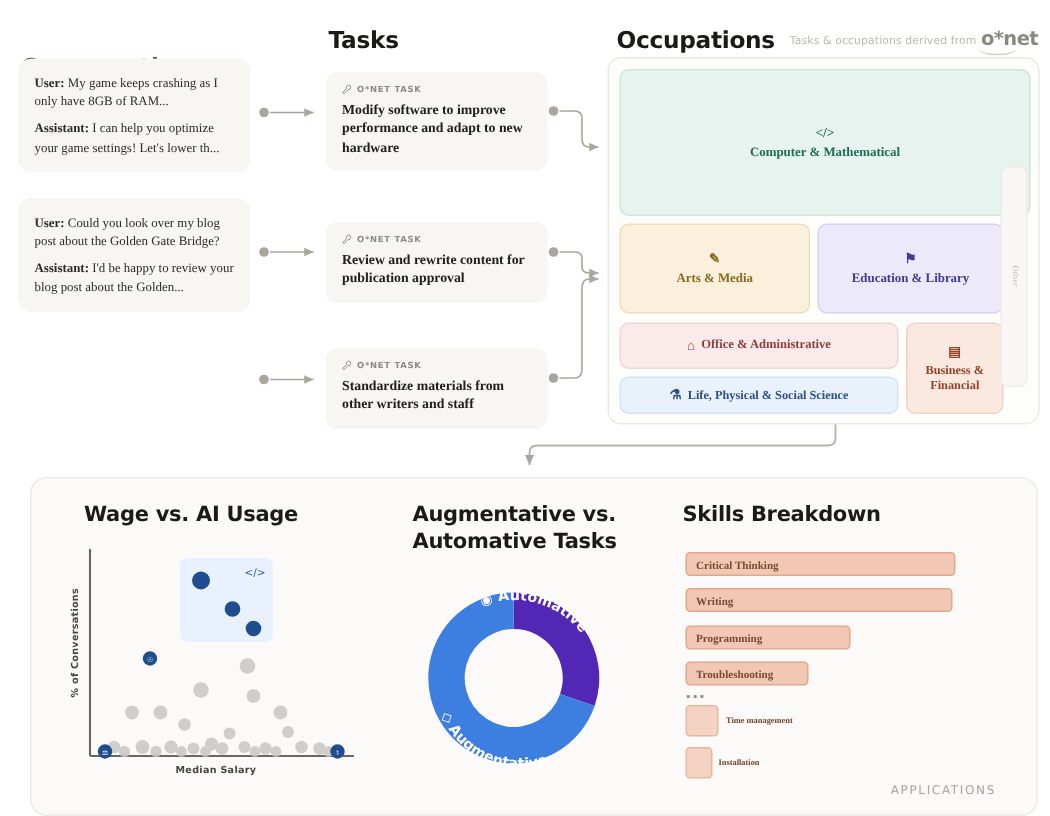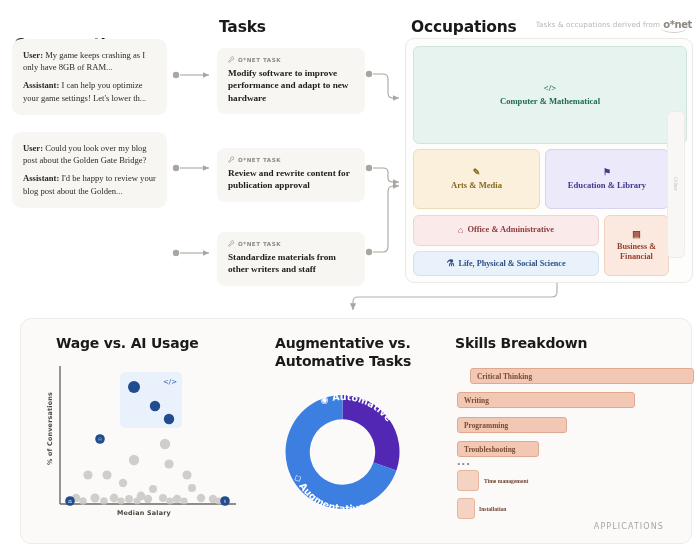--- a/index.html
+++ b/index.html
@@ -24,21 +24,21 @@
   #head-tasks { left: 219px; top: 18px; }
   #head-occupations { left: 411px; top: 18px; }
 
   .attrib {
     position: absolute; right: 8px; top: 19px;
     font-size: 7.2px; color: #b9b6b0; letter-spacing: .1px;
     font-family: "DejaVu Sans", sans-serif;
     display: flex; align-items: center; gap: 3px; text-align: center;
   }
   .onet-logo {
-    font-weight: 700; color: #8c8880; font-size: 10px;
+    font-weight: 700; color: #8c8880; font-size: 13px;
     letter-spacing: -0.4px; position: relative;
   }
   .onet-swoosh {
     position: absolute; left: -2px; bottom: -2.5px; width: 26px; height: 5px;
     border-bottom: 1.1px solid #cfcbc4; border-radius: 0 0 50% 50%/0 0 100% 100%;
   }
 
   
   .conv-card {
     position: absolute; left: 12px; width: 155px;
@@ -356,21 +356,21 @@
       <path id="arcAug" d="M 22,88 A 57,57 0 0 0 112,118" fill="none"></path>
     </defs>
     <text font-family="DejaVu Sans" font-size="9.5" font-weight="700" fill="#ffffff">
       <textPath href="#arcAuto" startOffset="30%">◉ Automative</textPath>
     </text>
     <text font-family="DejaVu Sans" font-size="9.5" font-weight="700" fill="#ffffff">
       <textPath href="#arcAug" startOffset="6%">◇ Augmentative</textPath>
     </text>
   </svg>
 
-  <div class="skill-bar" style="left:457px; top:368px; width:224px;margin-left:13px;">
+  <div class="skill-bar" style="left:457px; top:368px; width:180px;">
     <span>Critical Thinking</span>
   </div>
   <div class="skill-bar" style="left:457px; top:392px; width:178px;">
     <span>Writing</span>
   </div>
   <div class="skill-bar" style="left:457px; top:417px; width:110px;">
     <span>Programming</span>
   </div>
   <div class="skill-bar" style="left:457px; top:441px; width:82px;text-align:right;">
     <span>Troubleshooting</span>

